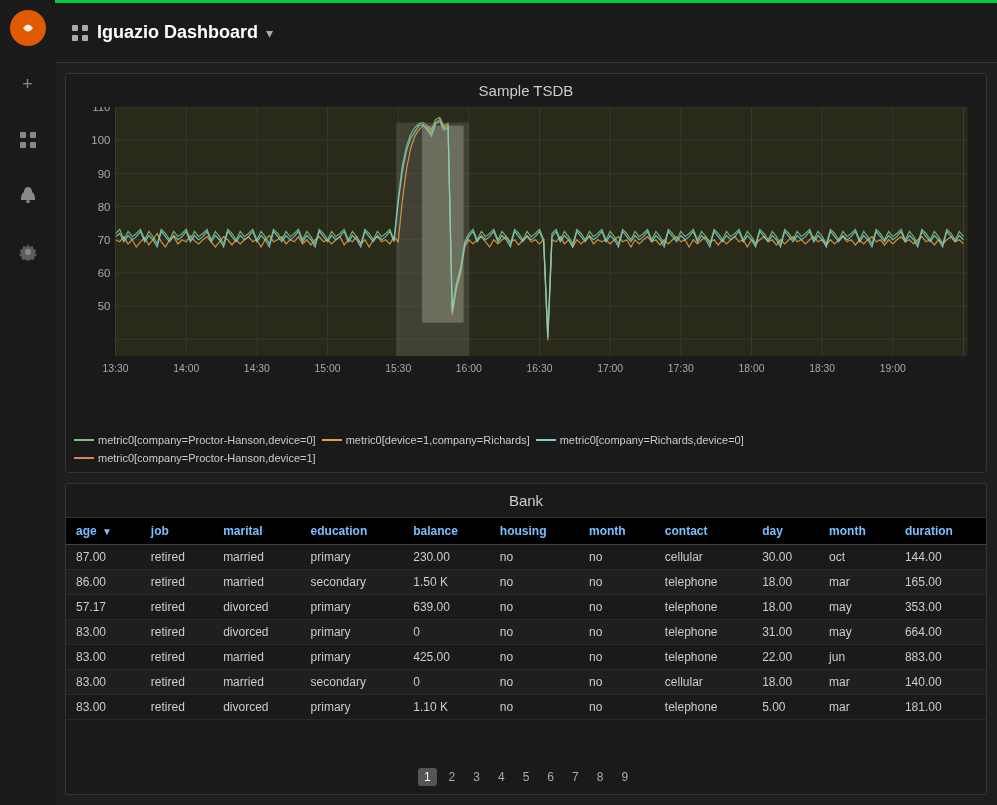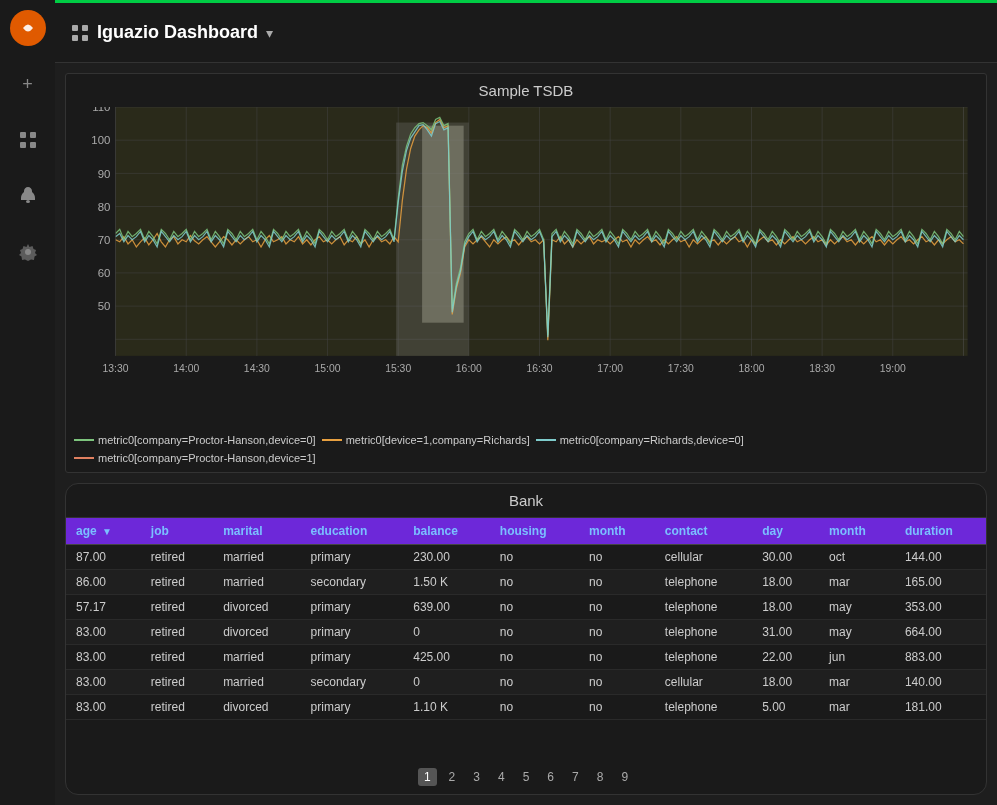--- a/index.html
+++ b/index.html
@@ -133,40 +133,40 @@
     .legend-color {
       width: 20px;
       height: 2px;
       display: inline-block;
     }
 
     
     .table-panel {
       background: #1a1a1a;
       border: 1px solid #333;
-      border-radius: 13px;
+      border-radius: 1px;
       flex: 1;
       display: flex;
       flex-direction: column;
     }
     .table-panel .panel-title {
       border-bottom: 1px solid #333;
     }
     .table-wrapper {
       flex: 1;
       overflow: auto;
       position: relative;
     }
     table {
       width: 100%;
       border-collapse: collapse;
       font-size: 12px;
     }
     thead th {
-      background: #6d28d9;
+      background: #000000;
       color: #7abfff;
       padding: 6px 10px;
       text-align: left;
       border-bottom: 1px solid #444;
       white-space: nowrap;
       position: sticky;
       top: 0;
     }
     tbody tr {
       border-bottom: 1px solid #2a2a2a;

